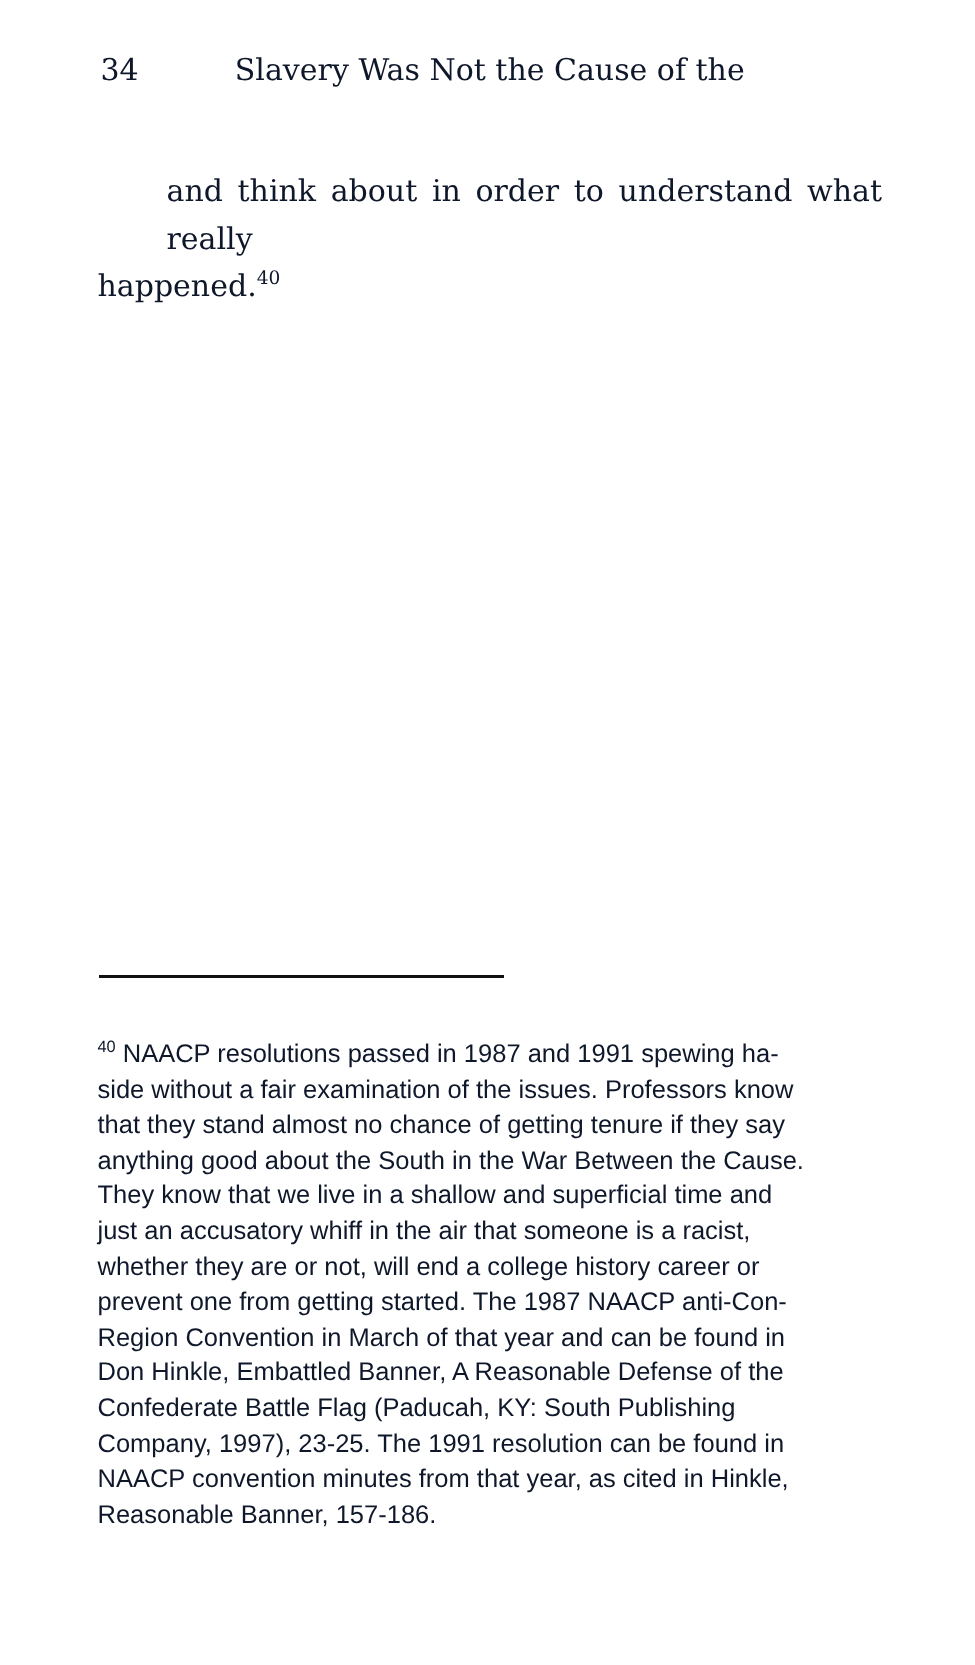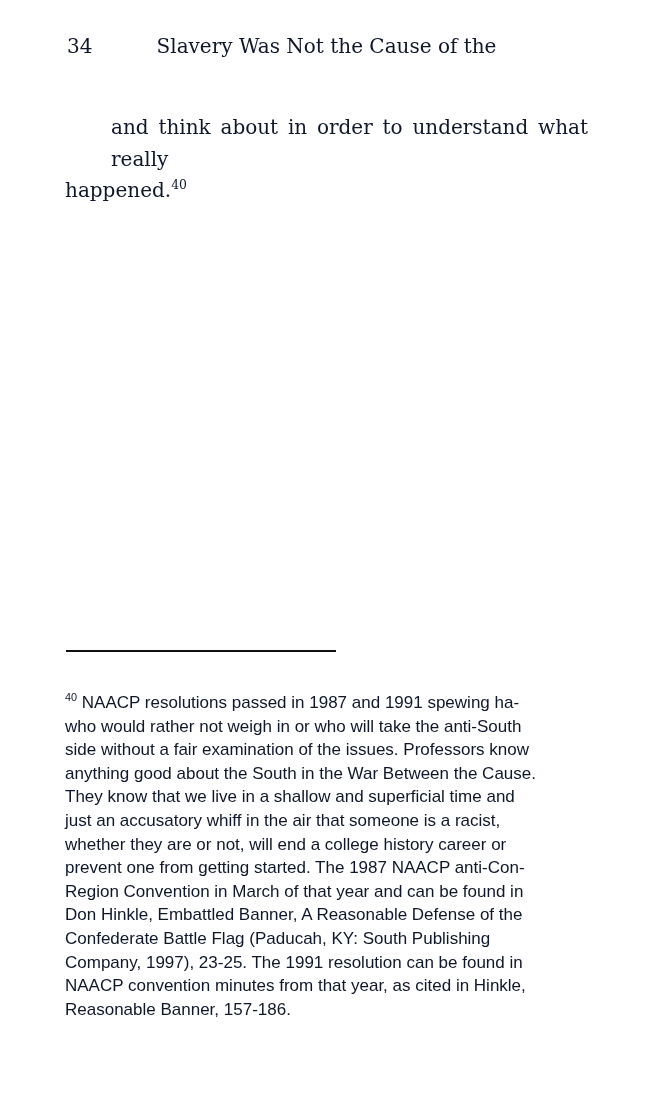--- a/index.html
+++ b/index.html
@@ -83,22 +83,22 @@
 
   <div class="body-text">
     <div class="line-full">and think about in order to understand what really</div>
     <div><span>happened.</span><span class="fn-ref">40</span></div>
   </div>
 
   <div class="fn-rule"></div>
 
   <div class="footnote">
     <div class="fn-line"><span class="fn-marker">40</span><span> NAACP resolutions passed in 1987 and 1991 spewing ha-</span></div>
-    <div class="fn-line">who would rather not weigh in or who will take the anti-South</div>
     <div class="fn-line">side without a fair examination of the issues. Professors know</div>
+    <div class="fn-line">that they stand almost no chance of getting tenure if they say</div>
     <div class="fn-line">anything good about the South in the War Between the Cause.</div>
     <div class="fn-line">They know that we live in a shallow and superficial time and</div>
     <div class="fn-line">just an accusatory whiff in the air that someone is a racist,</div>
     <div class="fn-line">whether they are or not, will end a college history career or</div>
     <div class="fn-line">prevent one from getting started. The 1987 NAACP anti-Con-</div>
     <div class="fn-line">Region Convention in March of that year and can be found in</div>
     <div class="fn-line"><span>Don Hinkle, </span><span class="it">Embattled Banner, A Reasonable Defense of the</span></div>
     <div class="fn-line"><span class="it">Confederate Battle Flag</span><span> (Paducah, KY: South Publishing</span></div>
     <div class="fn-line">Company, 1997), 23-25. The 1991 resolution can be found in</div>
     <div class="fn-line">NAACP convention minutes from that year, as cited in Hinkle,</div>

